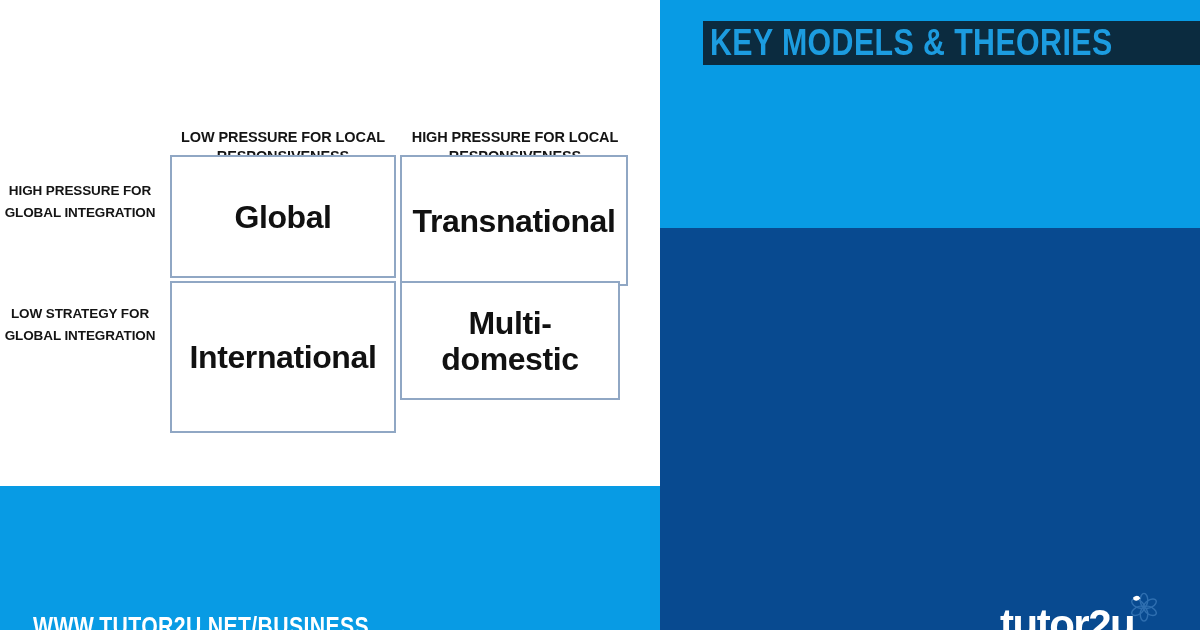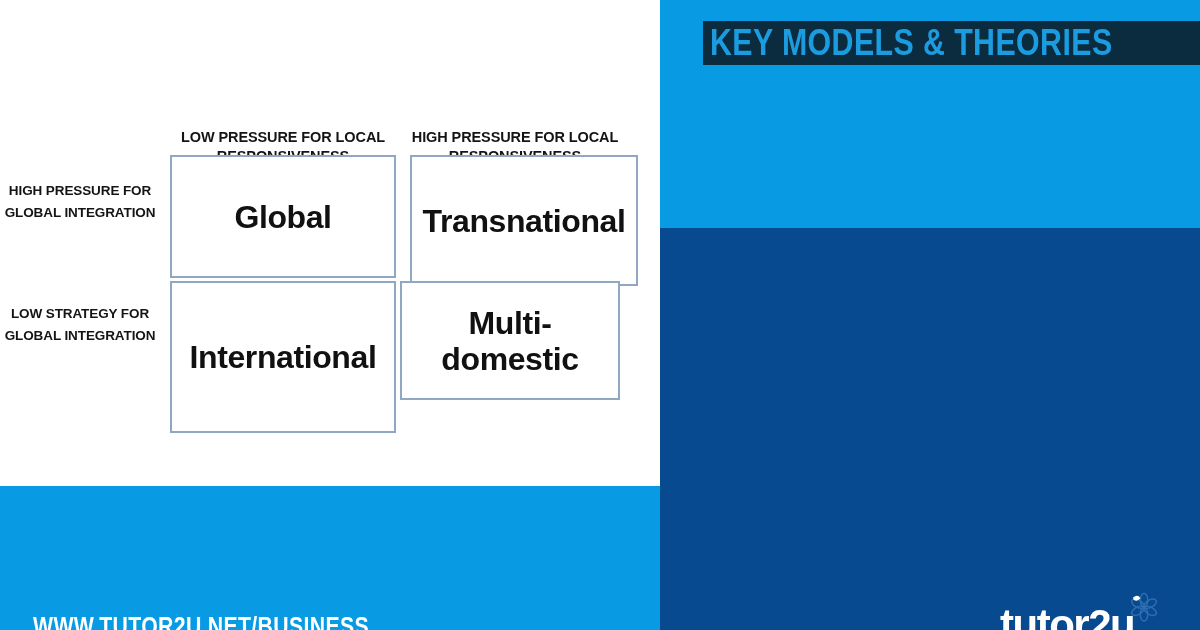--- a/index.html
+++ b/index.html
@@ -126,21 +126,21 @@
     text-align: center;
   }
   .cell-label {
     font-weight: bold;
     font-size: 32px;
     line-height: 36px;
     color: #111111;
     letter-spacing: -0.4px;
   }
   .cell-global        { left: 170px; top: 155px;  width: 226px; height: 123px; }
-  .cell-transnational { left: 400px; top: 155px;  width: 228px; height: 131px; margin-left: 10px; }
+  .cell-transnational { left: 400px; top: 155px;  width: 228px; height: 131px; }
   .cell-international { left: 170px; top: 281px;  width: 226px; height: 152px; }
   .cell-multidomestic { left: 400px; top: 281px;  width: 220px; height: 119px; }
 
   
   .footer-url {
     position: absolute;
     left: 33px; top: 614px;
     font-family: "Liberation Sans Narrow", "Liberation Sans", sans-serif;
     font-weight: bold;
     font-size: 25px;

